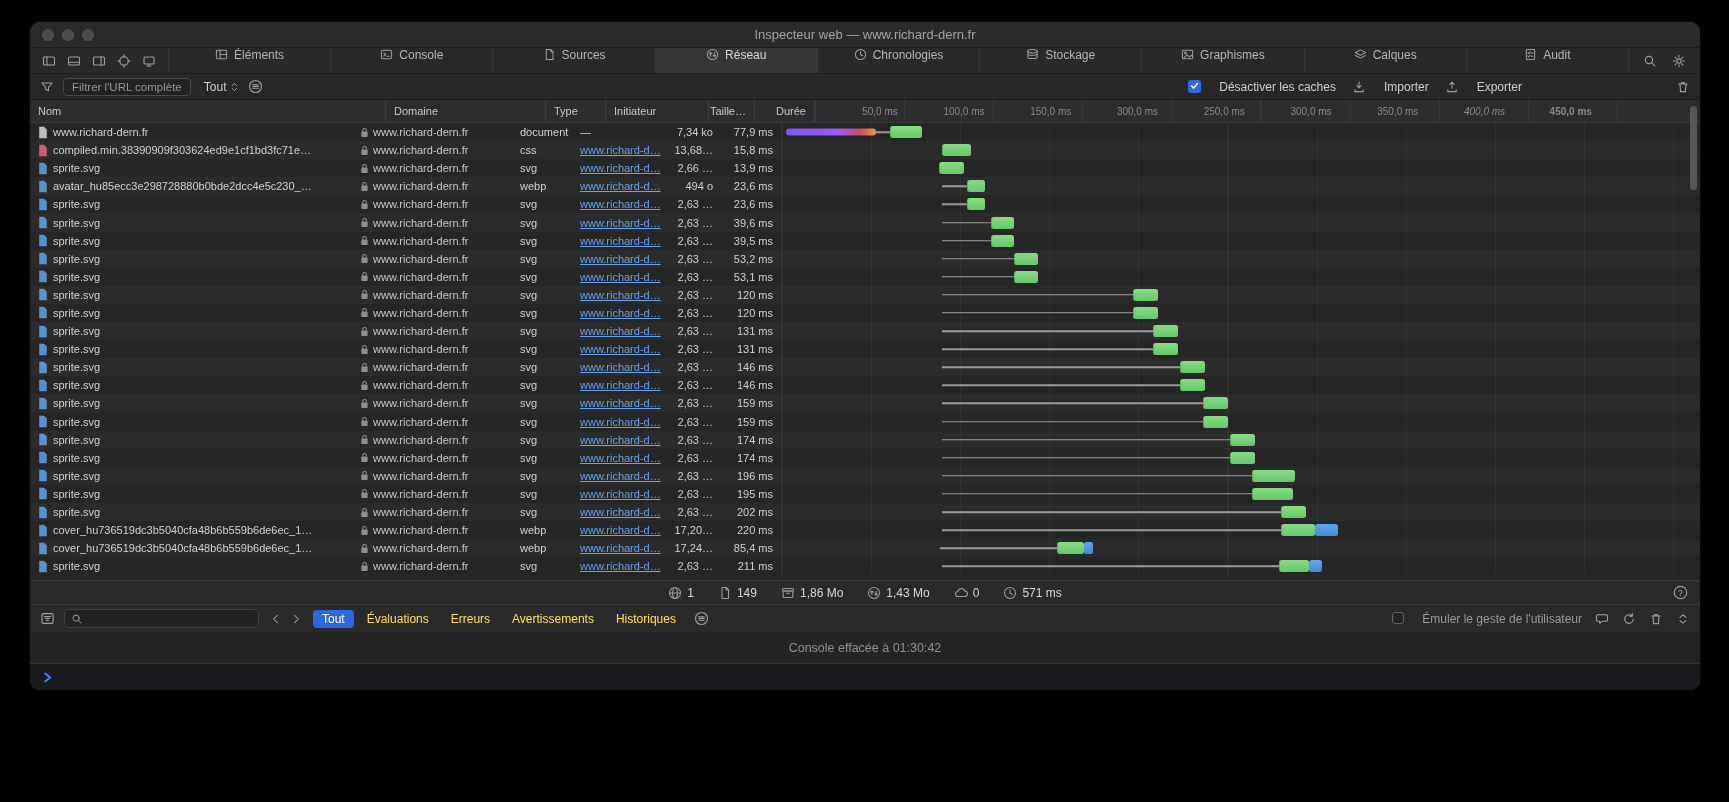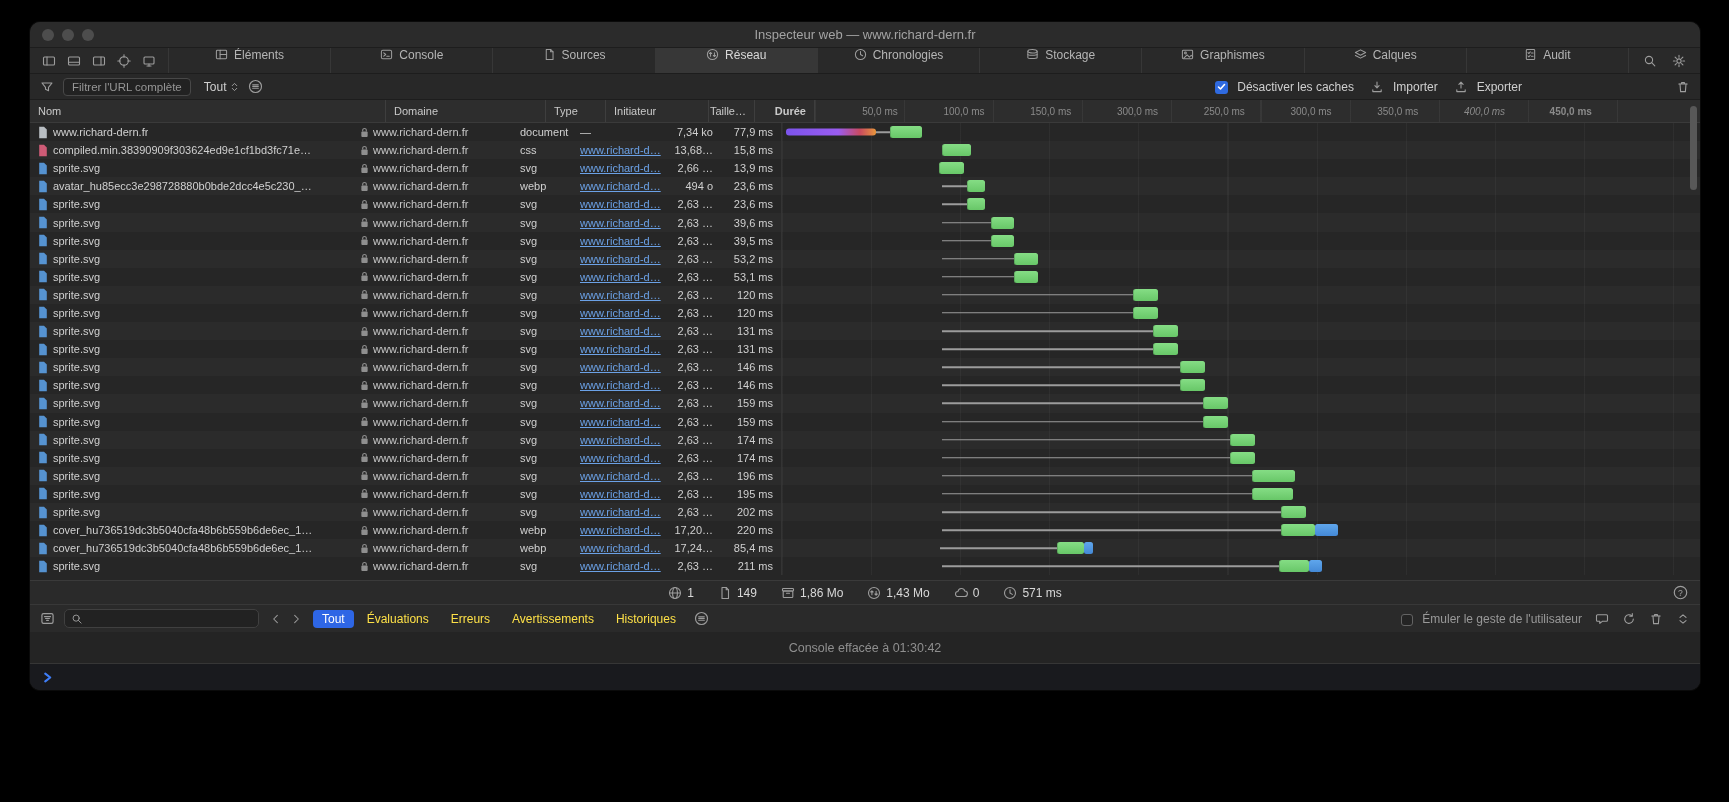--- a/index.html
+++ b/index.html
@@ -22,29 +22,29 @@
   .tab.active { background:#373737; color:#d8d8d8; }
   .tb-right { display:flex; align-items:center; gap:15px; padding:0 14px; border-left:1px solid #373737; }
   svg.ic { stroke:#9d9d9d; fill:none; stroke-width:1.1; stroke-linecap:round; stroke-linejoin:round; flex:none; }
 
   
   .netbar { height:26px; background:#282828; display:flex; align-items:center; gap:9px; padding:0 10px; border-bottom:1px solid #1d1d1d; position:relative; flex:none; }
   .filter-field { display:flex; align-items:center; gap:5px; border:1px solid #484848; border-radius:4px; height:18px; padding:0 8px; color:#969696; font-size:11.5px; background:#222; }
   .scope { display:flex; align-items:center; gap:4px; color:#cfcfcf; font-size:12px; margin-left:4px; }
   .net-right { margin-left:auto; margin-right:168px; display:flex; align-items:center; gap:16px; color:#cfcfcf; font-size:12px; }
   .chk { width:13px; height:13px; border-radius:3px; background:#2f6ae0; display:flex; align-items:center; justify-content:center; }
-  .iconbtn { display:flex; align-items:flex-end; gap:9px; }
+  .iconbtn { display:flex; align-items:flex-start; gap:18px; }
   .net-trash { position:absolute; right:10px; top:6px; }
 
   
   .content { flex:1; display:flex; flex-direction:column; overflow:hidden; position:relative; background:#262626; }
   .thead { height:23px; background:#2d2d2d; border-bottom:1px solid #3a3a3a; display:flex; font-size:11px; color:#c9c9c9; flex:none; }
   .th { padding:0 8px; border-right:1px solid #3e3e3e; display:flex; align-items:center; white-space:nowrap; overflow:hidden; }
   .w-nom{width:356px;} .w-dom{width:160px;} .w-type{width:60px;} .w-init{width:103px;}
-  .w-size{width:46px; justify-content:flex-end;} .w-dur{width:60px; justify-content:flex-end;font-weight:bold;}
+  .w-size{width:46px; justify-content:flex-end;} .w-dur{width:60px; justify-content:flex-end;}
   .th-wf { flex:1; position:relative; border-right:none; padding:0; background-image:repeating-linear-gradient(to right, rgba(255,255,255,.05) 0 1px, transparent 1px 89.1px); }
   .tick { position:absolute; top:0; bottom:0; display:flex; align-items:center; transform:translateX(-100%); padding-right:4px; color:#8a8a8a; font-size:10px; white-space:nowrap; }
   .rows { flex:1; overflow:hidden; position:relative; }
   .row { display:flex; height:18.1px; align-items:stretch; font-size:11px; color:#d0d0d0; background:#262626; }
   .row.alt { background:#2b2b2b; }
   .c { padding:0 8px; white-space:nowrap; overflow:hidden; text-overflow:ellipsis; display:flex; align-items:center; }
   .c-nom{width:322px; gap:5px;} .c-nom span{overflow:hidden; text-overflow:ellipsis;}
   .c-dom{width:160px; gap:4px; color:#c7c7c7;}
   .c-type{width:60px;} .c-init{width:103px;}
   .c-size{width:46px; justify-content:flex-end;} .c-dur{width:60px; justify-content:flex-end;}

